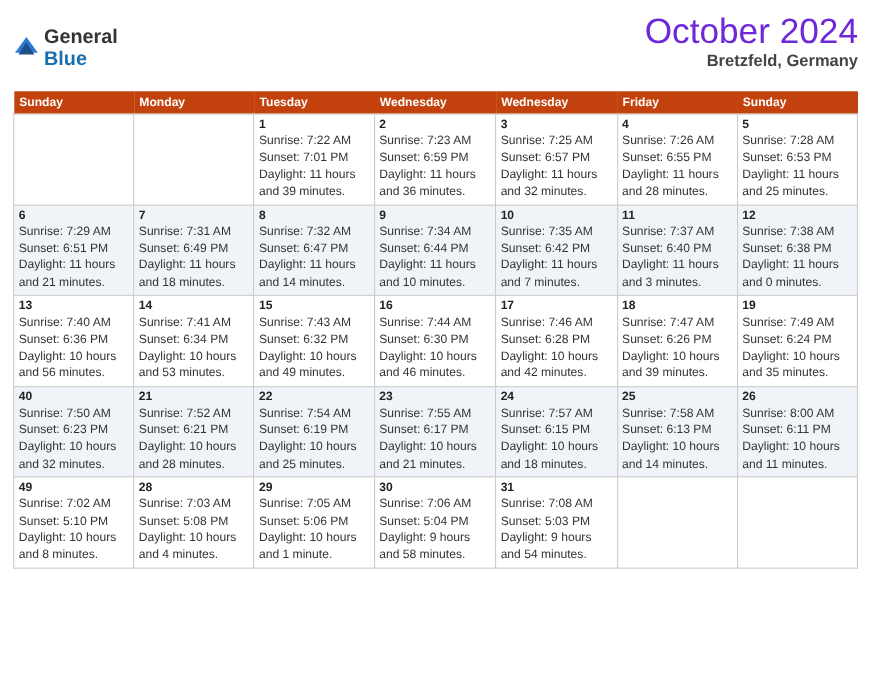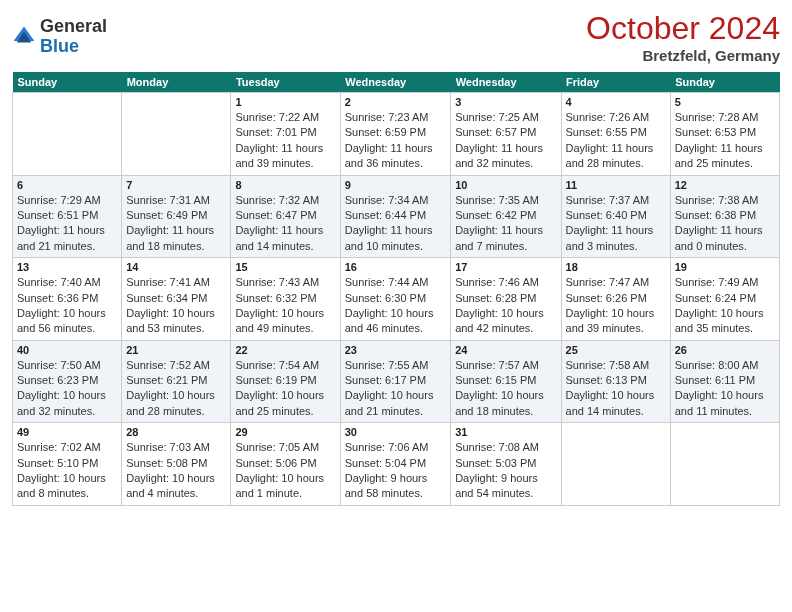--- a/index.html
+++ b/index.html
@@ -12,22 +12,22 @@
     }
     .page {
       width: 792px;
       height: 612px;
       background: #fff;
       padding: 10px 12px;
     }
     .header {
       display: flex;
       justify-content: space-between;
-      align-items: center;
-      margin-bottom: 8px;
+      align-items: flex-end;
+      margin-bottom: 19px;
     }
     .logo {
       display: flex;
       align-items: center;
       gap: 4px;
     }
     .logo-text {
       font-size: 18px;
       font-weight: bold;
       line-height: 1.1;
@@ -37,34 +37,34 @@
     .logo-icon {
       width: 24px;
       height: 24px;
     }
     .title-block {
       text-align: right;
     }
     .month-title {
       font-size: 32px;
       font-weight: normal;
-      color: #b91c1c;
+      color: #6d28d9;
     }
     .location {
       font-size: 15px;
       color: #444;
       font-weight: bold;
     }
     .calendar {
       width: 100%;
       border-collapse: collapse;
       font-size: 9.5px;
     }
     .calendar th {
-      background: #0f766e;
+      background: #c2410c;
       color: #fff;
       text-align: left;
       padding: 4px 5px;
       font-size: 11px;
       font-weight: bold;
     }
     .calendar td {
       border: 1px solid #ccc;
       vertical-align: top;
       padding: 3px 4px;

